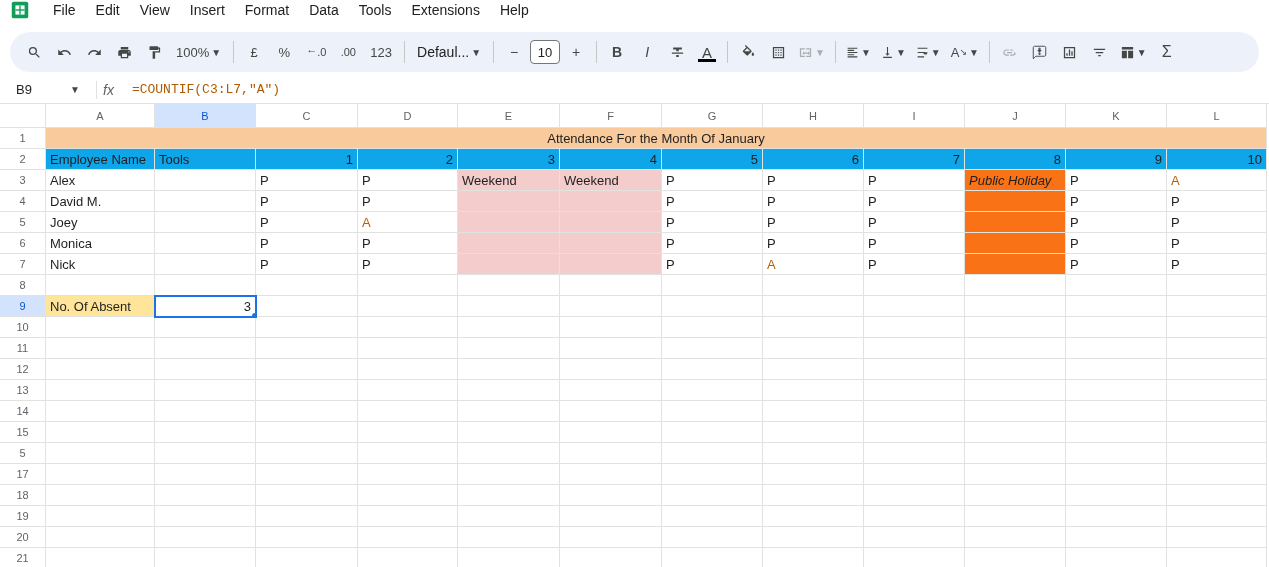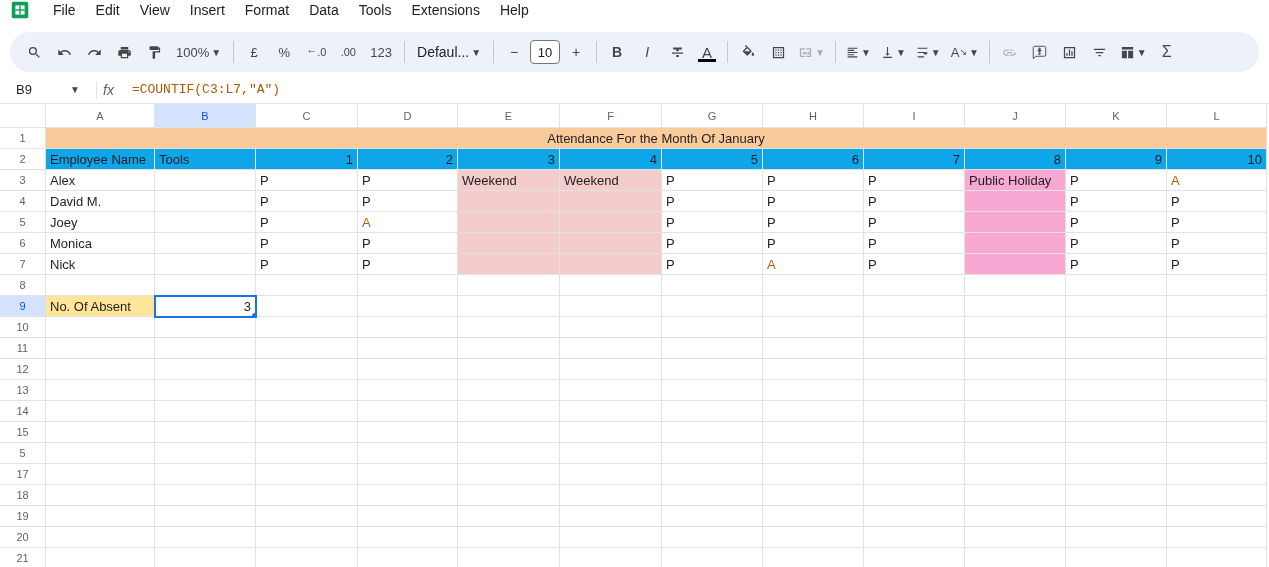--- a/index.html
+++ b/index.html
@@ -148,21 +148,21 @@
     display: flex;
     align-items: center;
     font-size: 13px;
     color: #1f1f1f;
     overflow: hidden;
     white-space: nowrap;
   }
   .cell.num { justify-content: flex-end; }
   .cell.orange { background: #0ea5e9; }
   .cell.pink { background: #f4cccc; }
-  .cell.green { background: #f9a8d4; }
+  .cell.green { background: #f97316; font-style: italic; }
   .cell.yellow { background: #ffe599; }
   .cell.txtorange { color: #b45f06; }
   .cell.selected {
     outline: 2px solid #1a73e8;
     outline-offset: -1px;
     position: relative;
   }
   .cell.selected::after {
     content: '';
     position: absolute;

